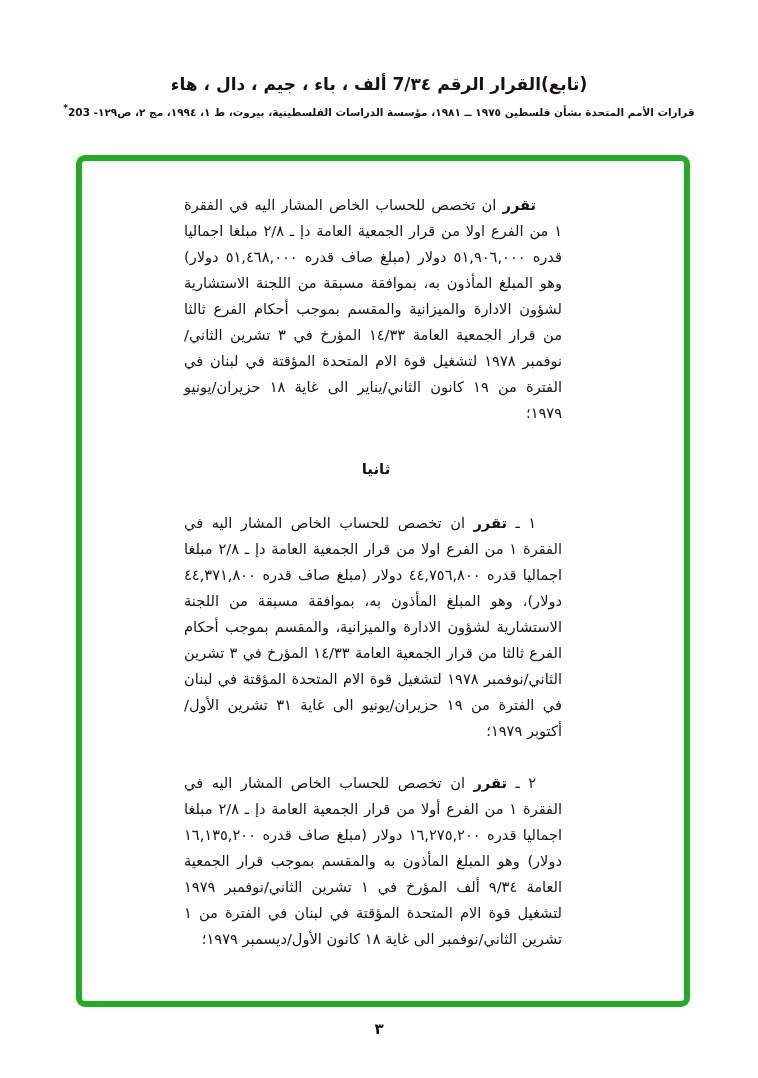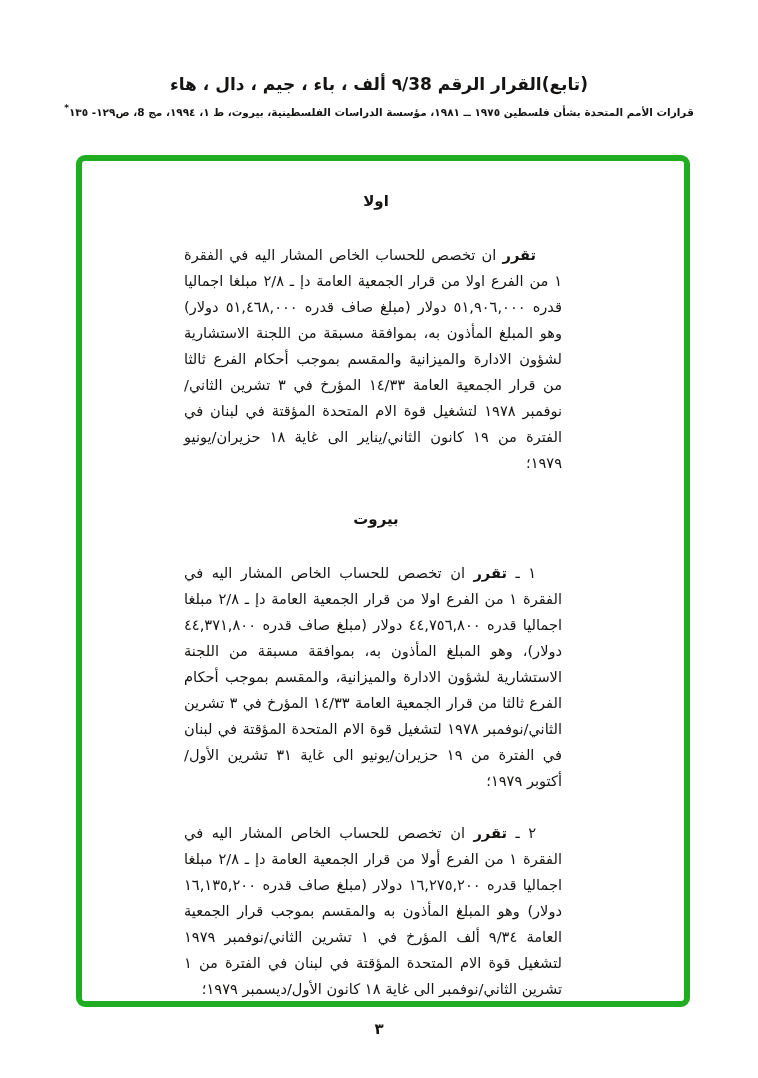--- a/index.html
+++ b/index.html
@@ -85,33 +85,32 @@
     width: 758px;
     text-align: center;
     font-size: 15px;
     font-weight: bold;
   }
 </style>
 </head>
 <body>
 
 <div class="page-header">
-  <div class="res-title">(تابع)القرار الرقم ٩/38 ألف ، باء ، جيم ، دال ، هاء</div>
-  <div class="source-line"><span>قرارات الأمم المتحدة بشأن فلسطين ١٩٧٥ ــ ١٩٨١، مؤسسة الدراسات الفلسطينية، بيروت، ط ١، ١٩٩٤، مج 8، ص١٢٩- ١٣٥</span><span class="footnote-mark">*</span></div>
+  <div class="res-title">(تابع)القرار الرقم 7/٣٤ ألف ، باء ، جيم ، دال ، هاء</div>
+  <div class="source-line"><span>قرارات الأمم المتحدة بشأن فلسطين ١٩٧٥ ــ ١٩٨١، مؤسسة الدراسات الفلسطينية، بيروت، ط ١، ١٩٩٤، مج ٢، ص١٢٩- 203</span><span class="footnote-mark">*</span></div>
 </div>
 
 <div class="green-frame" style="border-color: rgb(33, 173, 33);"></div>
 
 <div class="doc-body">
 
-  <div class="section-heading">اولا</div>
 
   <p class="para"><span class="lead">تقرر</span><span> ان تخصص للحساب الخاص المشار اليه في الفقرة ١ من الفرع اولا من قرار الجمعية العامة دإ ـ ٢/٨ مبلغا اجماليا قدره ٥١,٩٠٦,٠٠٠ دولار (مبلغ صاف قدره ٥١,٤٦٨,٠٠٠ دولار) وهو المبلغ المأذون به، بموافقة مسبقة من اللجنة الاستشارية لشؤون الادارة والميزانية والمقسم بموجب أحكام الفرع ثالثا من قرار الجمعية العامة ١٤/٣٣ المؤرخ في ٣ تشرين الثاني/نوفمبر ١٩٧٨ لتشغيل قوة الام المتحدة المؤقتة في لبنان في الفترة من ١٩ كانون الثاني/يناير الى غاية ١٨ حزيران/يونيو ١٩٧٩؛</span></p>
 
-  <div class="section-heading second">بيروت</div>
+  <div class="section-heading second">ثانيا</div>
 
   <p class="para"><span>١ ـ </span><span class="lead">تقرر</span><span> ان تخصص للحساب الخاص المشار اليه في الفقرة ١ من الفرع اولا من قرار الجمعية العامة دإ ـ ٢/٨ مبلغا اجماليا قدره ٤٤,٧٥٦,٨٠٠ دولار (مبلغ صاف قدره ٤٤,٣٧١,٨٠٠ دولار)، وهو المبلغ المأذون به، بموافقة مسبقة من اللجنة الاستشارية لشؤون الادارة والميزانية، والمقسم بموجب أحكام الفرع ثالثا من قرار الجمعية العامة ١٤/٣٣ المؤرخ في ٣ تشرين الثاني/نوفمبر ١٩٧٨ لتشغيل قوة الام المتحدة المؤقتة في لبنان في الفترة من ١٩ حزيران/يونيو الى غاية ٣١ تشرين الأول/أكتوبر ١٩٧٩؛</span></p>
 
   <p class="para"><span>٢ ـ </span><span class="lead">تقرر</span><span> ان تخصص للحساب الخاص المشار اليه في الفقرة ١ من الفرع أولا من قرار الجمعية العامة دإ ـ ٢/٨ مبلغا اجماليا قدره ١٦,٢٧٥,٢٠٠ دولار (مبلغ صاف قدره ١٦,١٣٥,٢٠٠ دولار) وهو المبلغ المأذون به والمقسم بموجب قرار الجمعية العامة ٩/٣٤ ألف المؤرخ في ١ تشرين الثاني/نوفمبر ١٩٧٩ لتشغيل قوة الام المتحدة المؤقتة في لبنان في الفترة من ١ تشرين الثاني/نوفمبر الى غاية ١٨ كانون الأول/ديسمبر ١٩٧٩؛</span></p>
 
 </div>
 
 <div class="page-number">٣</div>
 
 </body></html>

